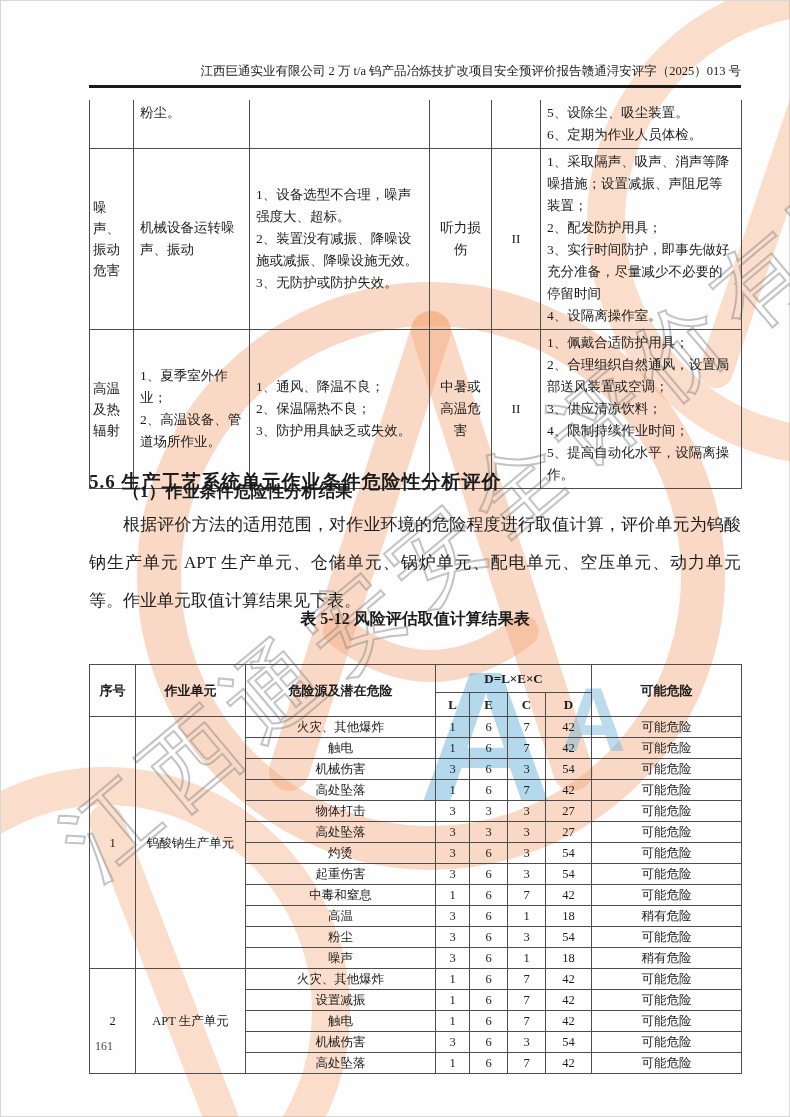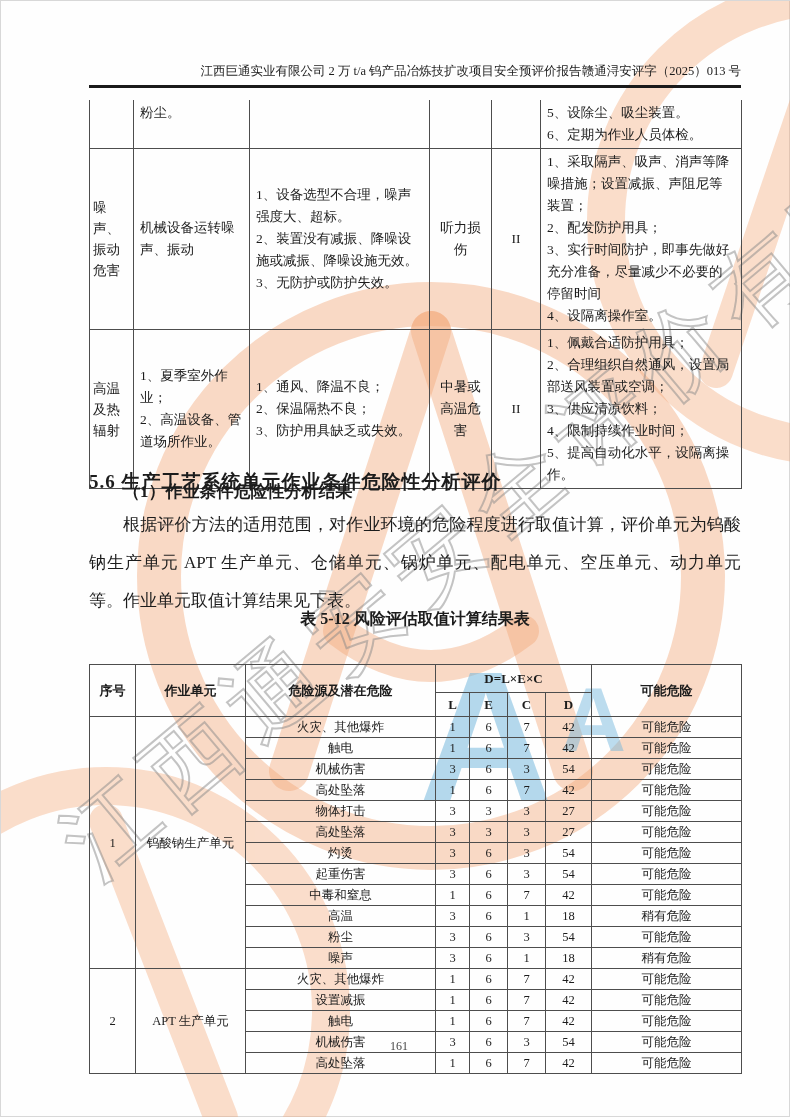--- a/index.html
+++ b/index.html
@@ -64,22 +64,22 @@
   .risk-table{position:absolute;left:88px;top:648px;width:652px;margin-top:15px;}
   .risk-table th{
     font-size:13px;font-weight:bold;text-align:center;padding:0 2px;
   }
   .risk-table tr.h1 th{height:27px;}
   .risk-table tr.h2 th{height:23px;}
   .risk-table td{
     font-size:12.5px;text-align:center;height:20px;line-height:14px;padding:0 2px;
   }
   .page-number{
-    position:absolute;left:72px;top:1038px;width:652px;
-    text-align:center;font-size:12px;color:#474747;
+    position:absolute;left:94px;top:1038px;width:652px;
+    text-align:left;font-size:12px;color:#474747;
   }
 </style>
 </head>
 <body>
 
 <div class="page">
 
   <div class="watermark">
     <svg width="790" height="1117" viewBox="0 0 790 1117">
 

